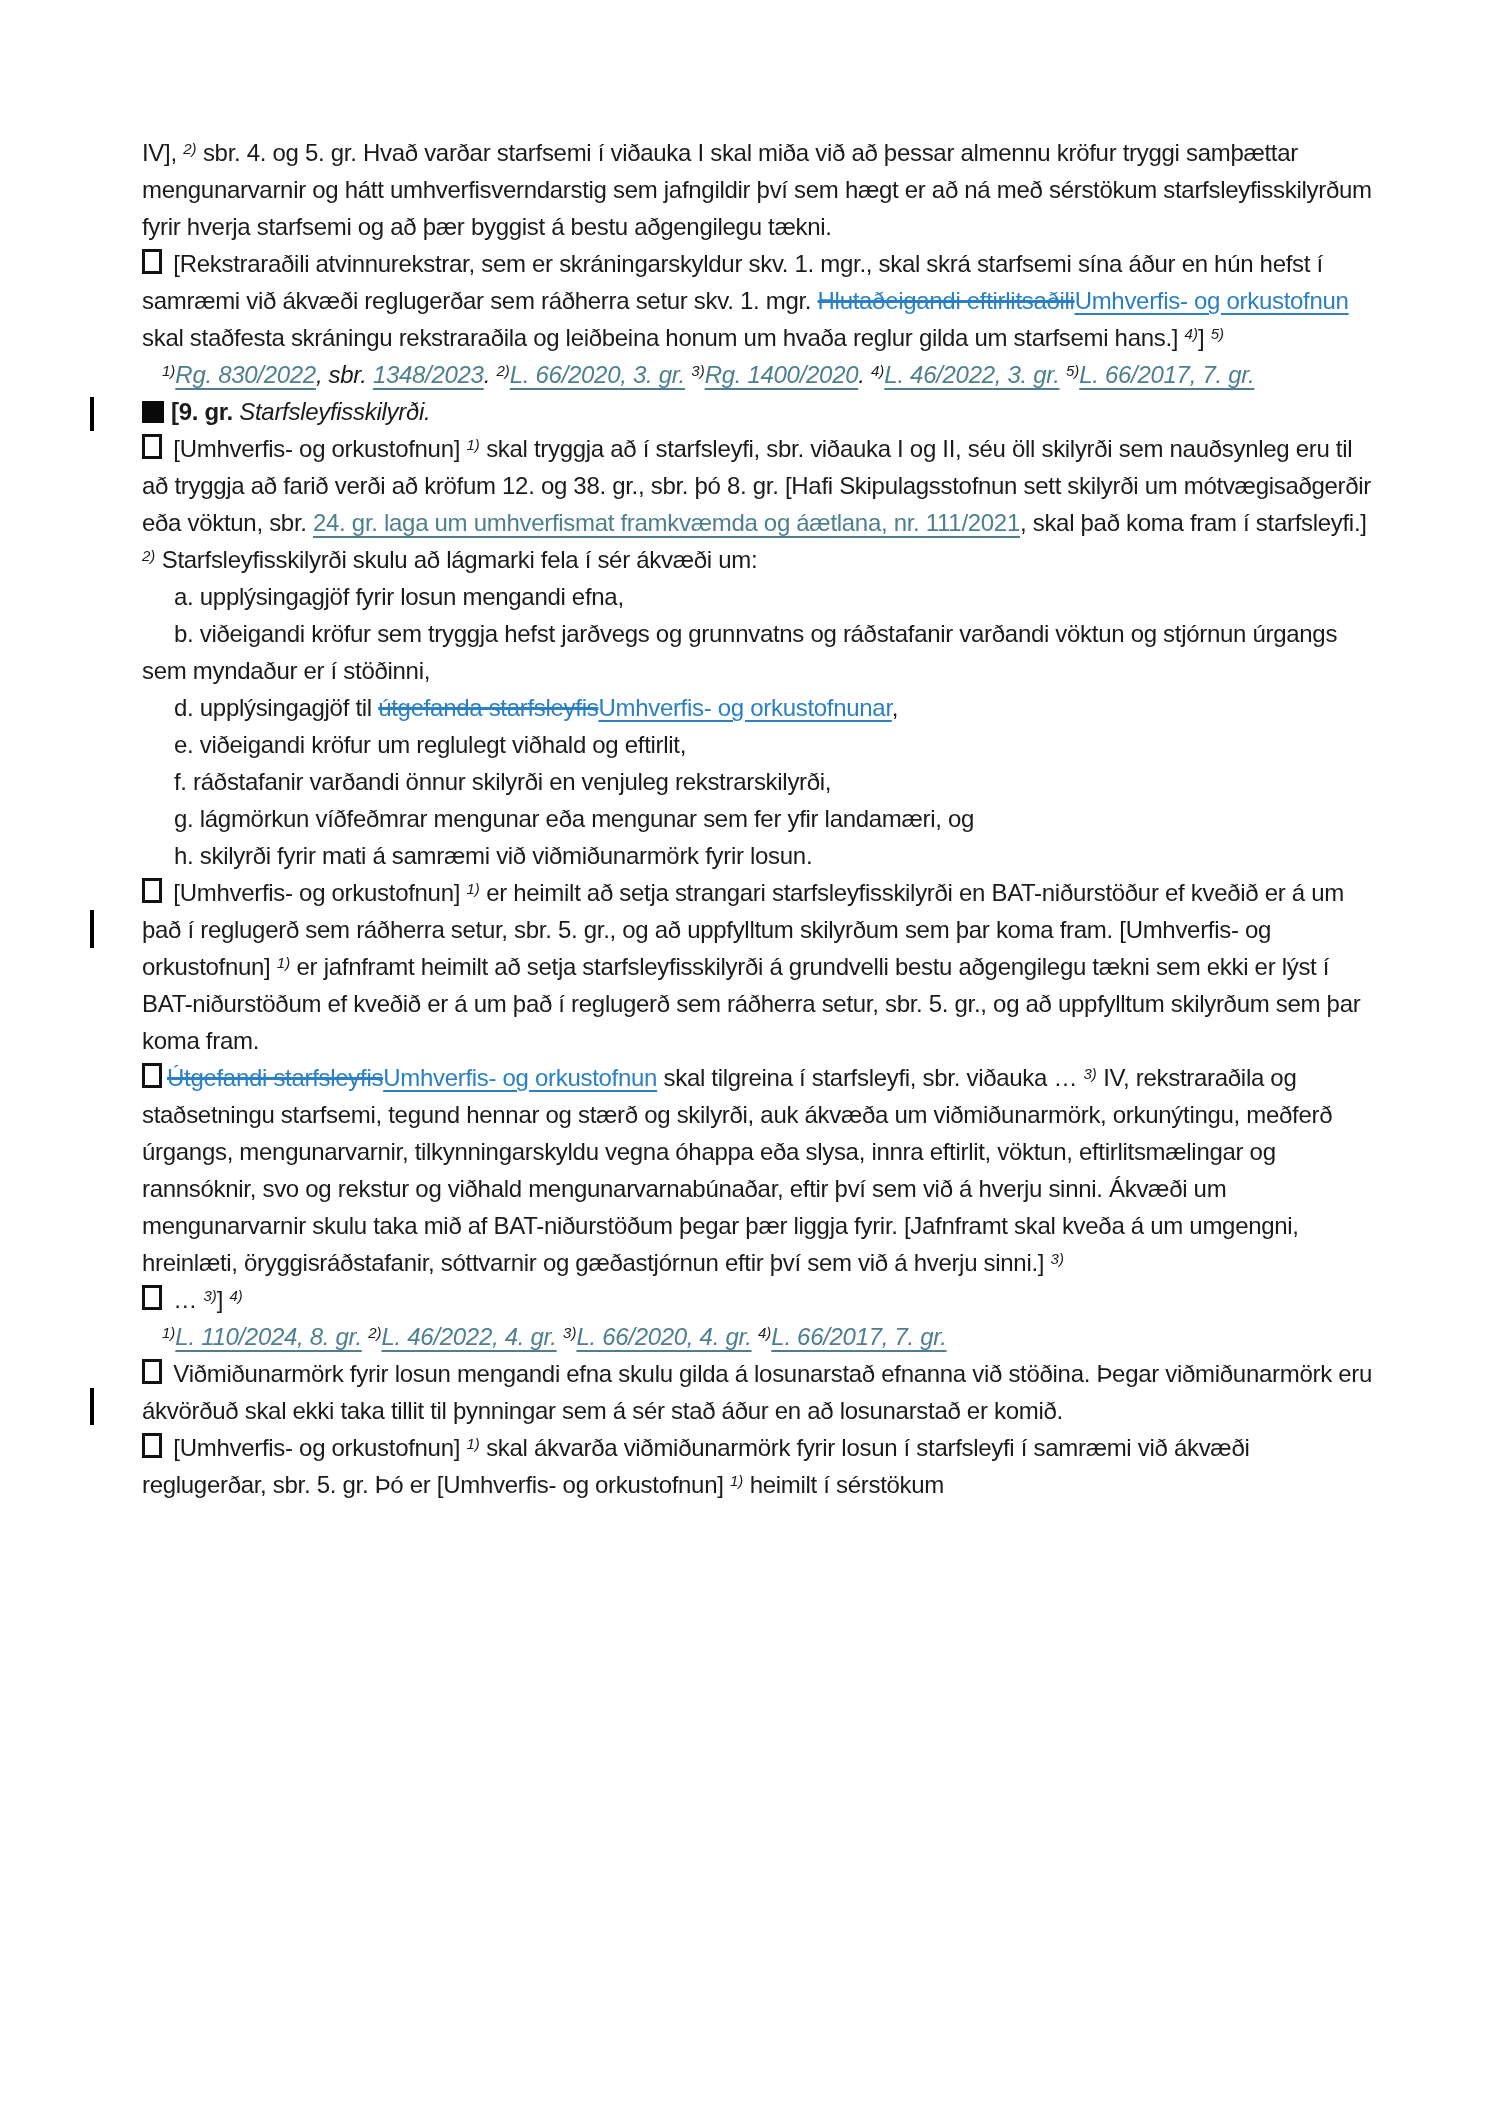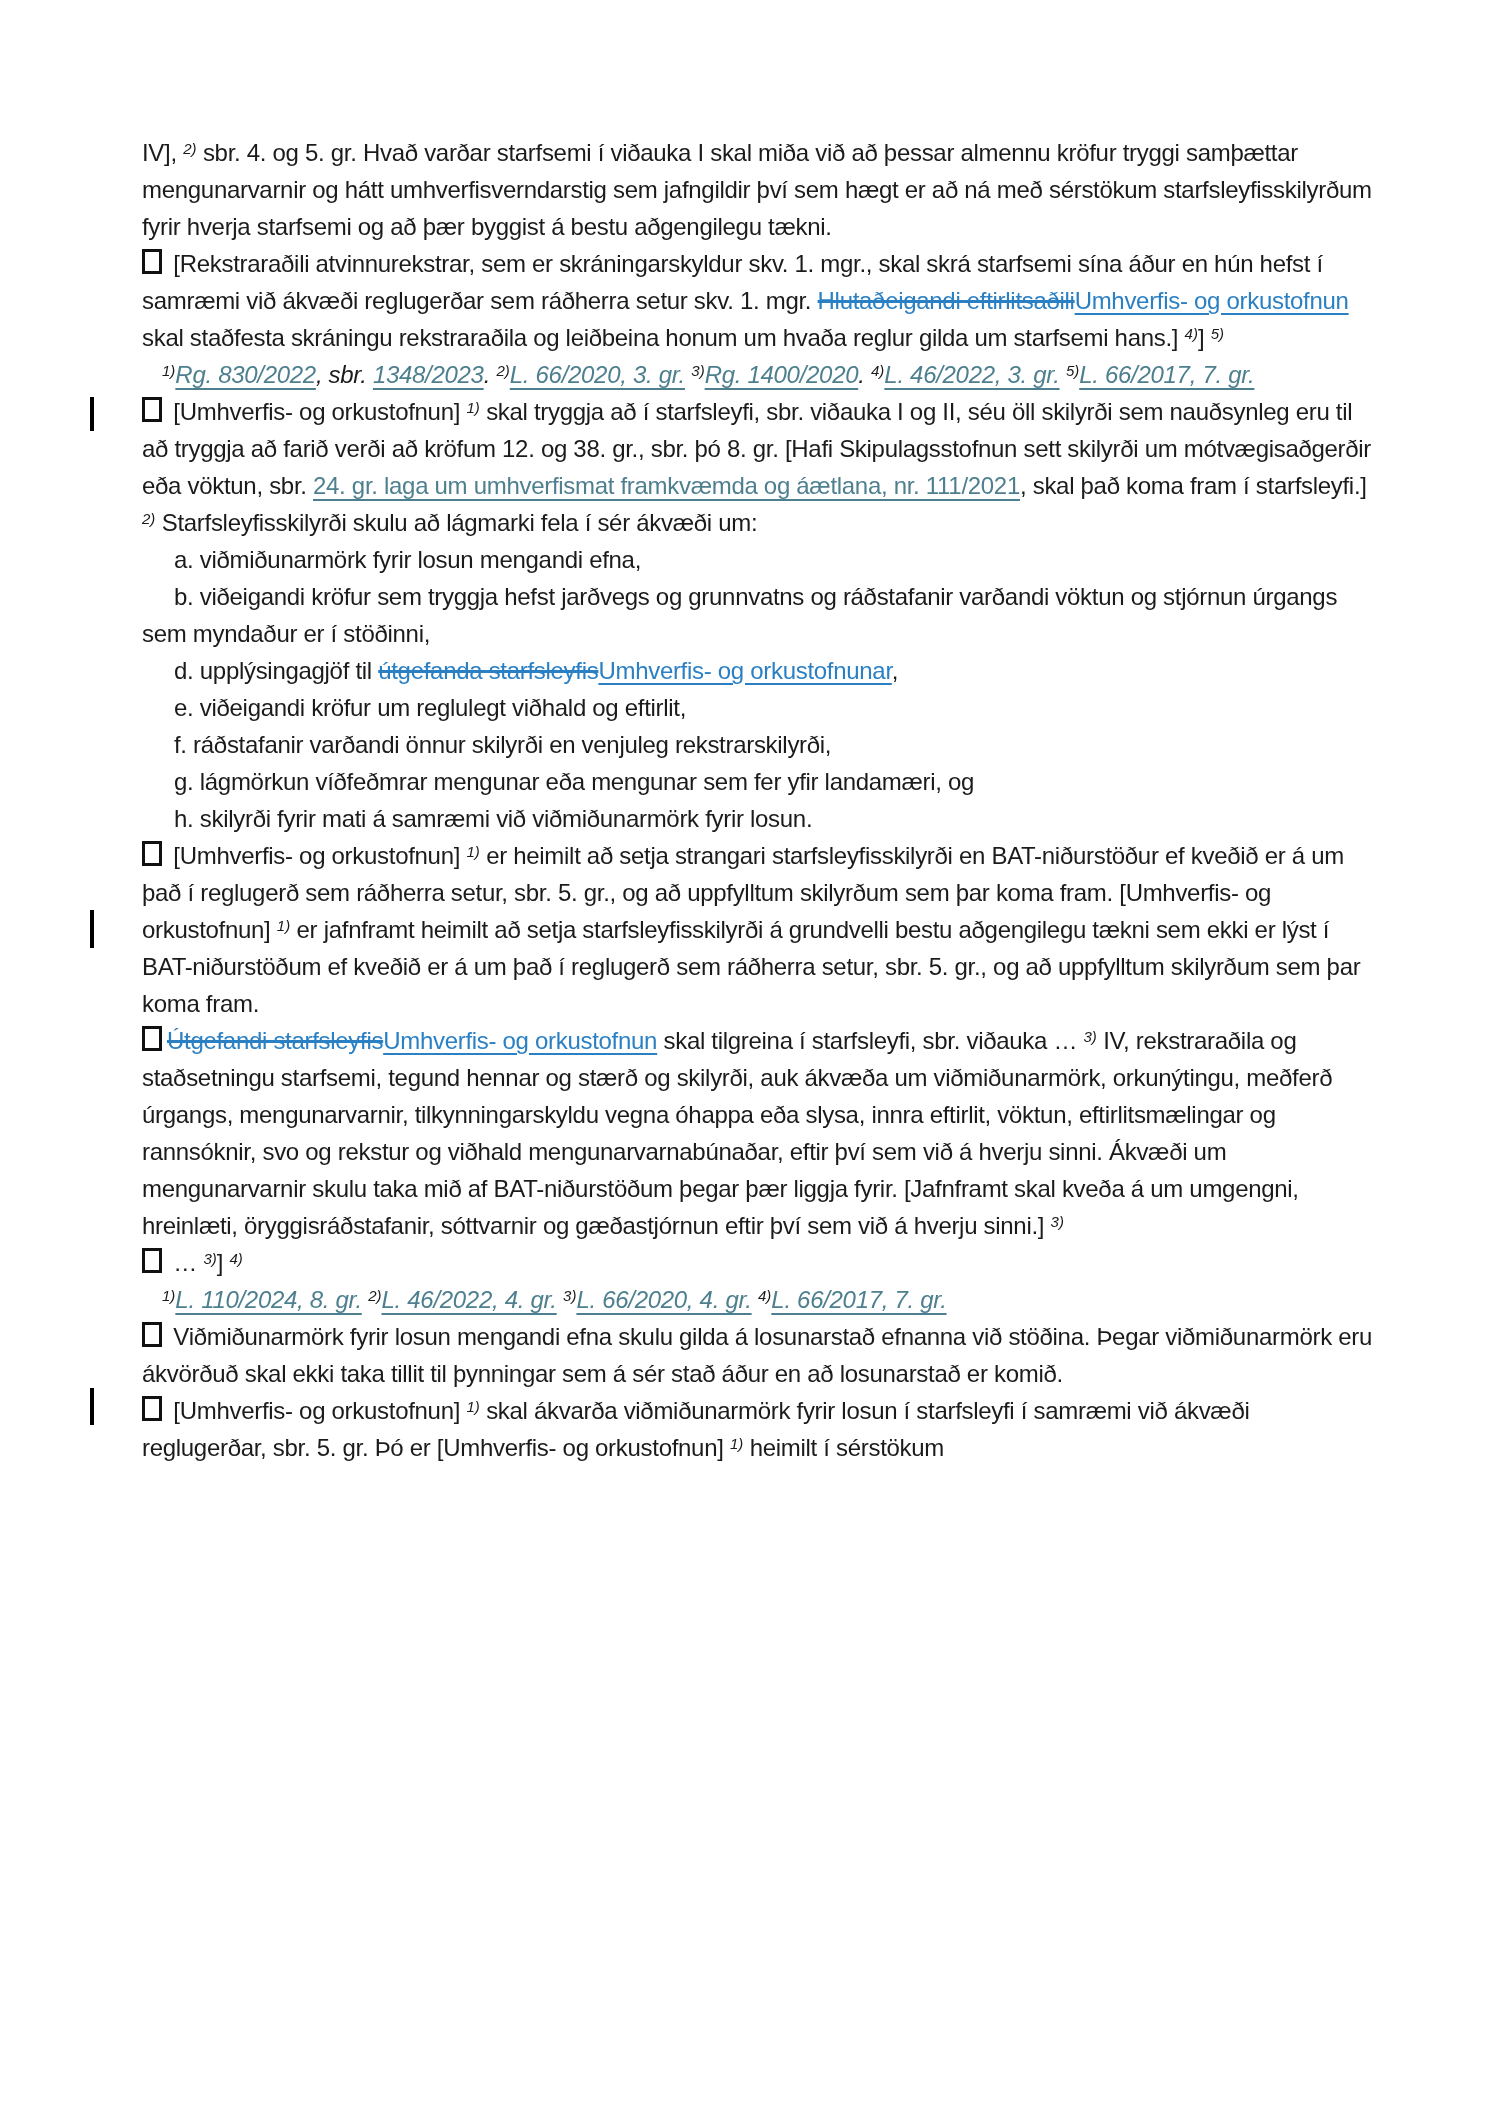--- a/index.html
+++ b/index.html
@@ -61,22 +61,23 @@
 <body>
 
 <div class="change-bar" style="top: 397px; height: 34px;"></div>
 <div class="change-bar" style="top: 910px; height: 38px;"></div>
 <div class="change-bar" style="top: 1388px; height: 37px;"></div>
 
 <div class="content">
   <p class="block-p"><span class="run-text">IV], </span><span class="run-sup">2)</span><span class="run-text"> sbr. 4. og 5. gr. Hvað varðar starfsemi í viðauka I skal miða við að þessar almennu kröfur tryggi samþættar mengunarvarnir og hátt umhverfisverndarstig sem jafngildir því sem hægt er að ná með sérstökum starfsleyfisskilyrðum fyrir hverja starfsemi og að þær byggist á bestu aðgengilegu tækni.</span></p>
   <p class="block-p"><span class="marker-open"></span><span class="run-text"> [Rekstraraðili atvinnurekstrar, sem er skráningarskyldur skv. 1. mgr., skal skrá starfsemi sína áður en hún hefst í samræmi við ákvæði reglugerðar sem ráðherra setur skv. 1. mgr. </span><span class="run-del">Hlutaðeigandi eftirlitsaðili</span><span class="run-ins">Umhverfis- og orkustofnun</span><span class="run-text"> skal staðfesta skráningu rekstraraðila og leiðbeina honum um hvaða reglur gilda um starfsemi hans.] </span><span class="run-sup">4)</span><span class="run-text">] </span><span class="run-sup">5)</span></p>
   <p class="block-footnote"><span class="run-sup">1)</span><span class="run-link">Rg. 830/2022</span><span class="run-text">, sbr. </span><span class="run-link">1348/2023</span><span class="run-text">. </span><span class="run-sup">2)</span><span class="run-link">L. 66/2020, 3. gr.</span><span class="run-text"> </span><span class="run-sup">3)</span><span class="run-link">Rg. 1400/2020</span><span class="run-text">. </span><span class="run-sup">4)</span><span class="run-link">L. 46/2022, 3. gr.</span><span class="run-text"> </span><span class="run-sup">5)</span><span class="run-link">L. 66/2017, 7. gr.</span></p>
+  <p class="block-heading"><span class="marker-filled"></span><span class="run-bold">[9. gr. </span><span class="run-italic">Starfsleyfisskilyrði.</span></p>
   <p class="block-p"><span class="marker-open"></span><span class="run-text"> [Umhverfis- og orkustofnun] </span><span class="run-sup">1)</span><span class="run-text"> skal tryggja að í starfsleyfi, sbr. viðauka I og II, séu öll skilyrði sem nauðsynleg eru til að tryggja að farið verði að kröfum 12. og 38. gr., sbr. þó 8. gr. [Hafi Skipulagsstofnun sett skilyrði um mótvægisaðgerðir eða vöktun, sbr. </span><span class="run-link">24. gr. laga um umhverfismat framkvæmda og áætlana, nr. 111/2021</span><span class="run-text">, skal það koma fram í starfsleyfi.] </span><span class="run-sup">2)</span><span class="run-text"> Starfsleyfisskilyrði skulu að lágmarki fela í sér ákvæði um:</span></p>
-  <p class="block-li"><span class="run-text">a. viðmiðunarmörk fyrir losun mengandi efna,</span></p>
+  <p class="block-li"><span class="run-text">a. upplýsingagjöf fyrir losun mengandi efna,</span></p>
   <p class="block-li"><span class="run-text">b. viðeigandi kröfur sem tryggja hefst jarðvegs og grunnvatns og ráðstafanir varðandi vöktun og stjórnun úrgangs sem myndaður er í stöðinni,</span></p>
   <p class="block-li"><span class="run-text">d. upplýsingagjöf til </span><span class="run-del">útgefanda starfsleyfis</span><span class="run-ins">Umhverfis- og orkustofnunar</span><span class="run-text">,</span></p>
   <p class="block-li"><span class="run-text">e. viðeigandi kröfur um reglulegt viðhald og eftirlit,</span></p>
   <p class="block-li"><span class="run-text">f. ráðstafanir varðandi önnur skilyrði en venjuleg rekstrarskilyrði,</span></p>
   <p class="block-li"><span class="run-text">g. lágmörkun víðfeðmrar mengunar eða mengunar sem fer yfir landamæri, og</span></p>
   <p class="block-li"><span class="run-text">h. skilyrði fyrir mati á samræmi við viðmiðunarmörk fyrir losun.</span></p>
   <p class="block-p"><span class="marker-open"></span><span class="run-text"> [Umhverfis- og orkustofnun] </span><span class="run-sup">1)</span><span class="run-text"> er heimilt að setja strangari starfsleyfisskilyrði en BAT-niðurstöður ef kveðið er á um það í reglugerð sem ráðherra setur, sbr. 5. gr., og að uppfylltum skilyrðum sem þar koma fram. [Umhverfis- og orkustofnun] </span><span class="run-sup">1)</span><span class="run-text"> er jafnframt heimilt að setja starfsleyfisskilyrði á grundvelli bestu aðgengilegu tækni sem ekki er lýst í BAT-niðurstöðum ef kveðið er á um það í reglugerð sem ráðherra setur, sbr. 5. gr., og að uppfylltum skilyrðum sem þar koma fram.</span></p>
   <p class="block-p"><span class="marker-open"></span><span class="run-del">Útgefandi starfsleyfis</span><span class="run-ins">Umhverfis- og orkustofnun</span><span class="run-text"> skal tilgreina í starfsleyfi, sbr. viðauka … </span><span class="run-sup">3)</span><span class="run-text"> IV, rekstraraðila og staðsetningu starfsemi, tegund hennar og stærð og skilyrði, auk ákvæða um viðmiðunarmörk, orkunýtingu, meðferð úrgangs, mengunarvarnir, tilkynningarskyldu vegna óhappa eða slysa, innra eftirlit, vöktun, eftirlitsmælingar og rannsóknir, svo og rekstur og viðhald mengunarvarnabúnaðar, eftir því sem við á hverju sinni. Ákvæði um mengunarvarnir skulu taka mið af BAT-niðurstöðum þegar þær liggja fyrir. [Jafnframt skal kveða á um umgengni, hreinlæti, öryggisráðstafanir, sóttvarnir og gæðastjórnun eftir því sem við á hverju sinni.] </span><span class="run-sup">3)</span></p>
   <p class="block-p"><span class="marker-open"></span><span class="run-text"> … </span><span class="run-sup">3)</span><span class="run-text">] </span><span class="run-sup">4)</span></p>
   <p class="block-footnote"><span class="run-sup">1)</span><span class="run-link">L. 110/2024, 8. gr.</span><span class="run-text"> </span><span class="run-sup">2)</span><span class="run-link">L. 46/2022, 4. gr.</span><span class="run-text"> </span><span class="run-sup">3)</span><span class="run-link">L. 66/2020, 4. gr.</span><span class="run-text"> </span><span class="run-sup">4)</span><span class="run-link">L. 66/2017, 7. gr.</span></p>

